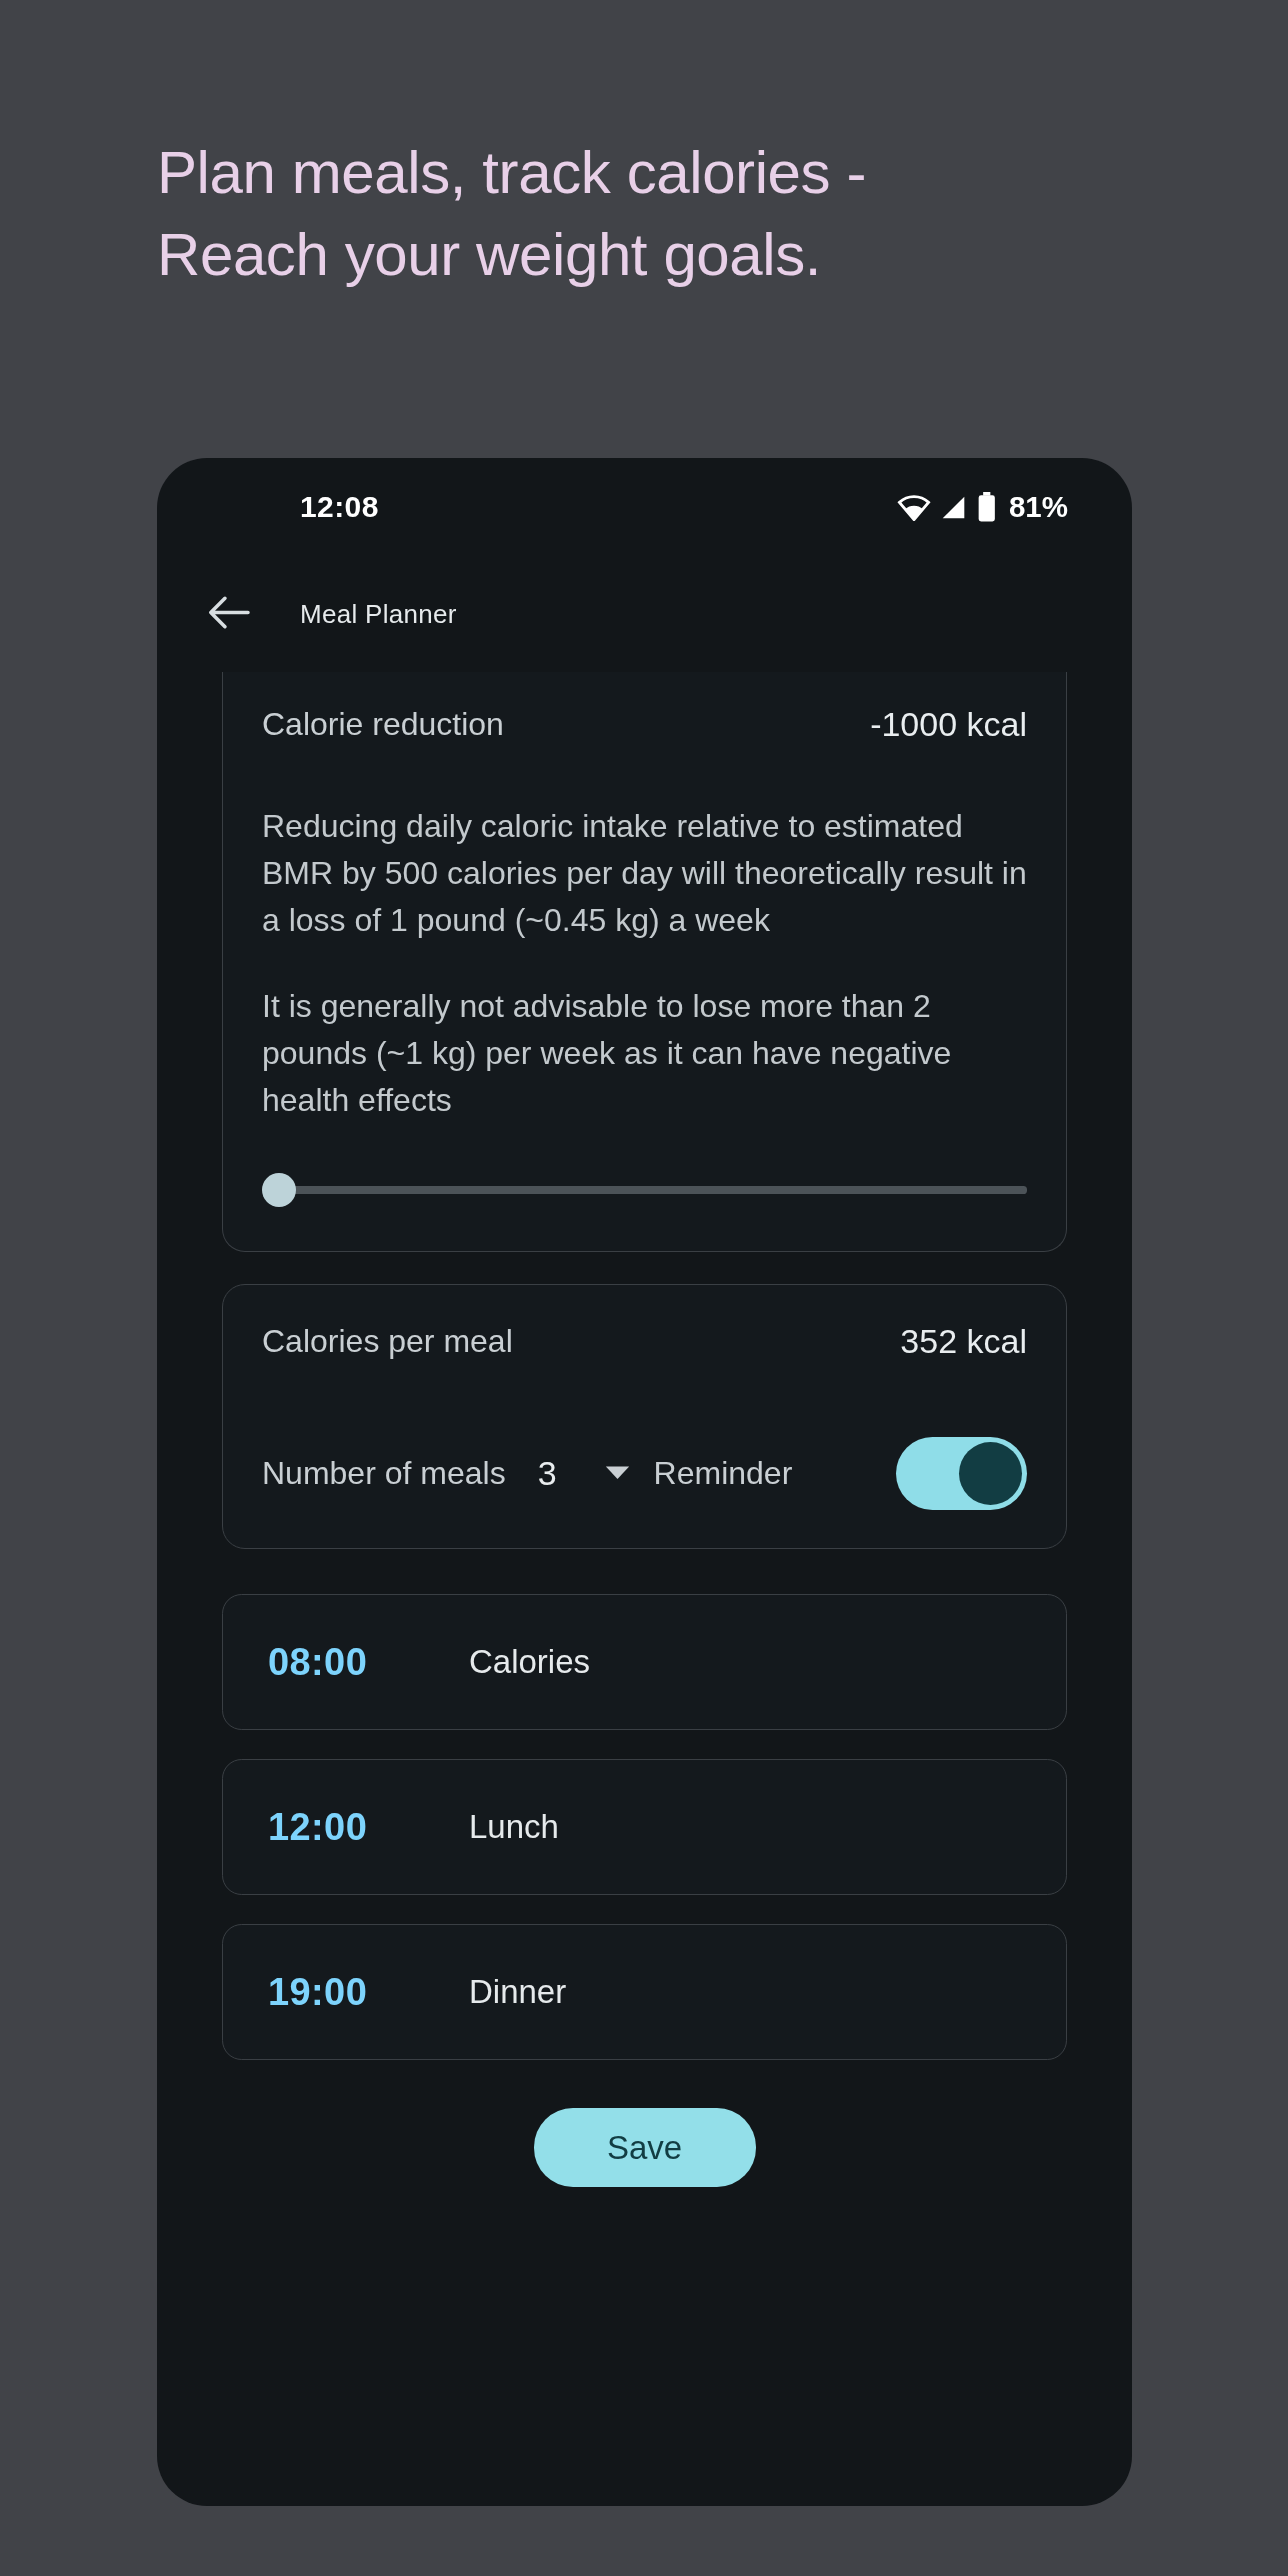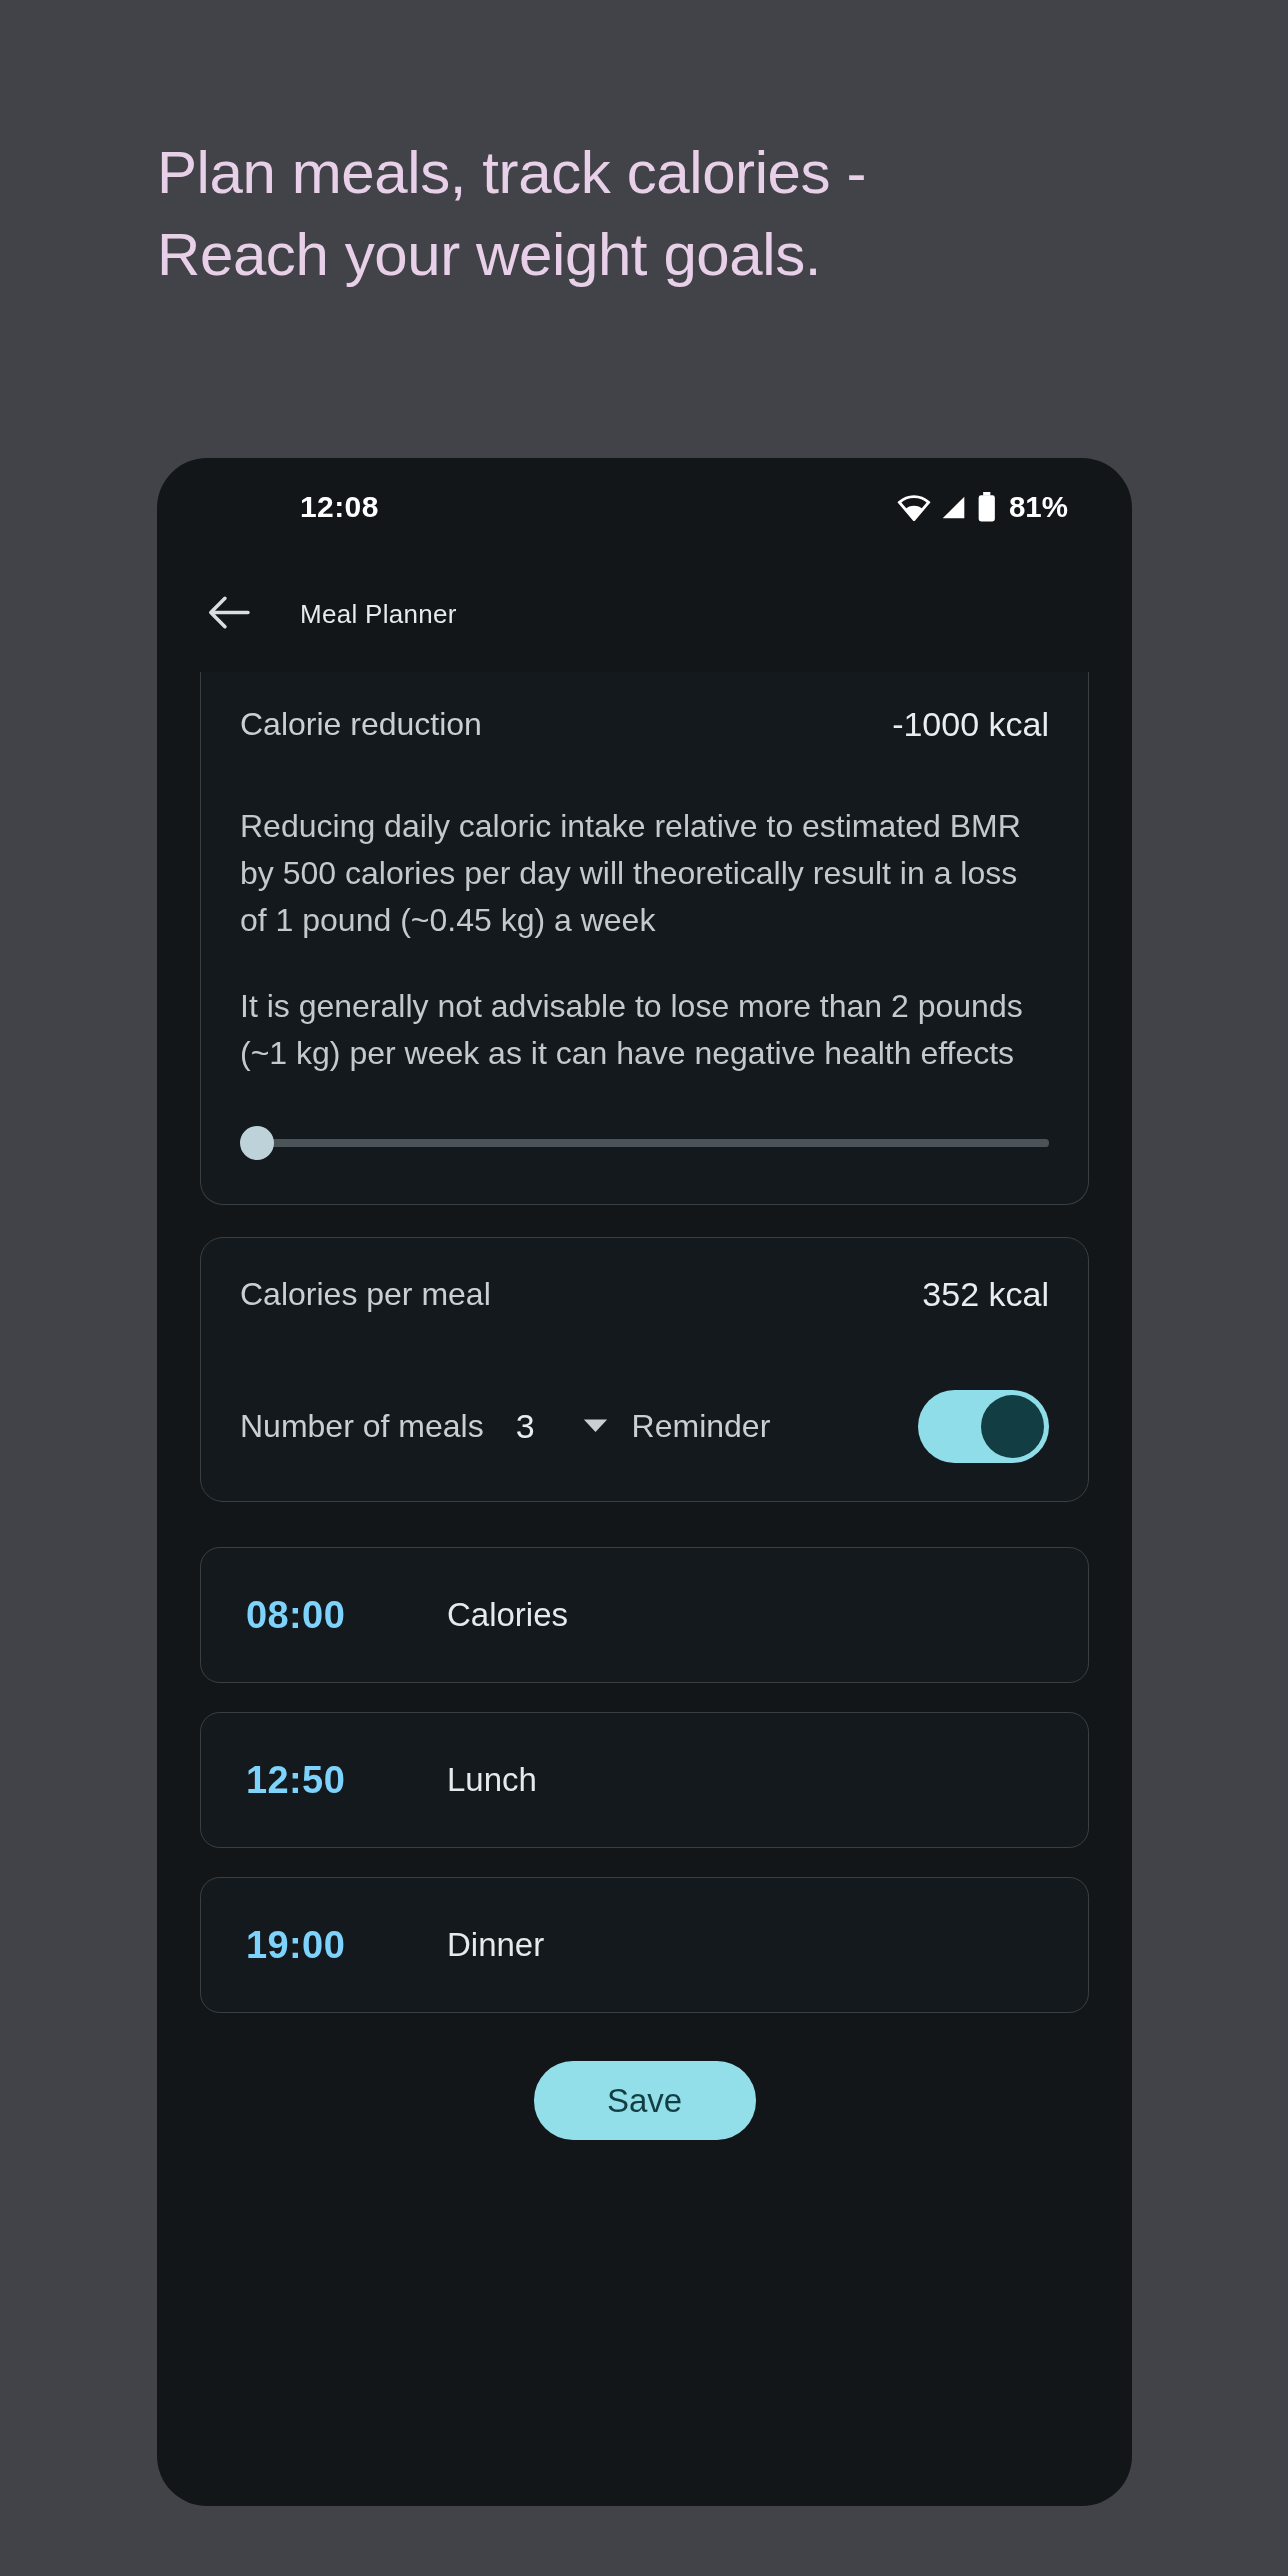--- a/index.html
+++ b/index.html
@@ -95,21 +95,21 @@
   .appbar-title {
     color: #e6eaec;
     font-size: 26px;
     font-weight: 400;
     letter-spacing: 0.3px;
   }
 
   
   .content {
     position: relative;
-    padding: 0 43px;
+    padding: 0 65px;
   }
 
   .card {
     background: #14191d;
     border: 1.8px solid #3a3f44;
     border-radius: 23px;
     margin-bottom: 32px;
   }
   
   .card-clipped {
@@ -342,21 +342,21 @@
         </span>
       </div>
     </div>
 
     <div class="meal-list">
       <div class="meal-item">
         <span class="meal-time">08:00</span>
         <span class="meal-name">Calories</span>
       </div>
       <div class="meal-item">
-        <span class="meal-time">12:50</span>
+        <span class="meal-time">12:00</span>
         <span class="meal-name">Lunch</span>
       </div>
       <div class="meal-item">
         <span class="meal-time">19:00</span>
         <span class="meal-name">Dinner</span>
       </div>
     </div>
 
     <div class="save-wrap">
       <button class="save-btn">Save</button>

